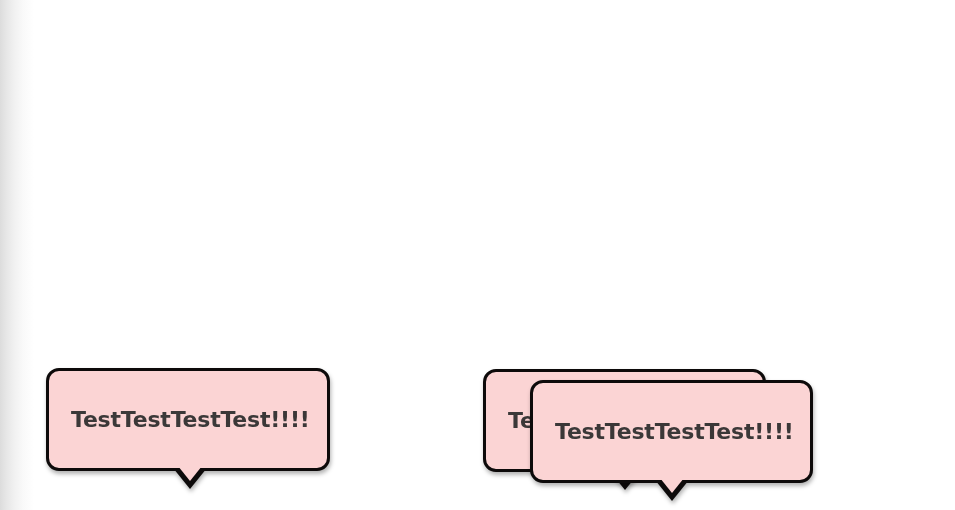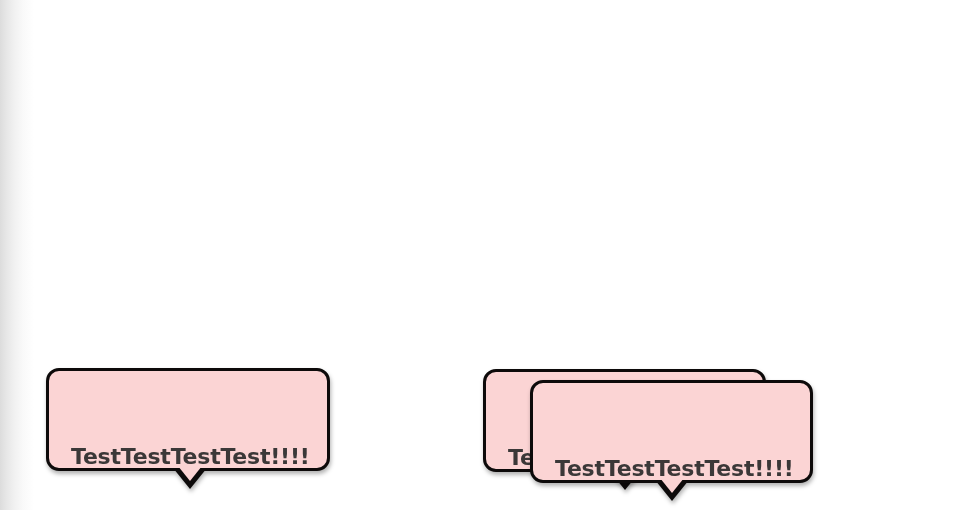--- a/index.html
+++ b/index.html
@@ -44,21 +44,21 @@
   }
 
   
   .bubble {
     position: absolute;
     box-sizing: border-box;
     background: #fbd4d4;
     border: 3px solid #0d0a0a;
     border-radius: 13px;
     display: flex;
-    align-items: flex-end;
+    align-items: center;
     filter: drop-shadow(1px 3px 2px rgba(0,0,0,0.30));
   }
 
   .bubble-text {
     white-space: nowrap;
     color: #3b3838;
     font-family: "DejaVu Sans", "Liberation Sans", sans-serif;
     font-weight: bold;
     font-size: 22px;
     letter-spacing: -0.2px;

